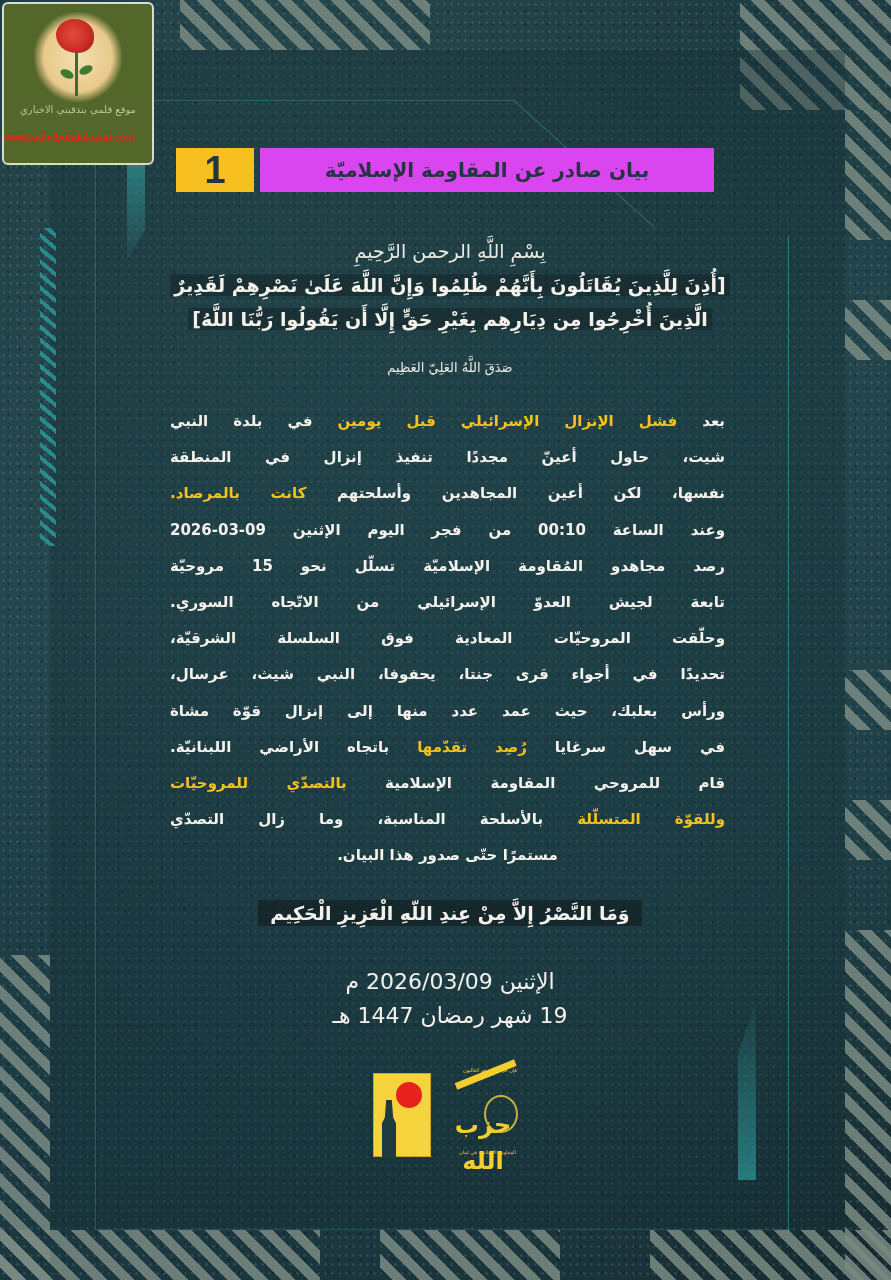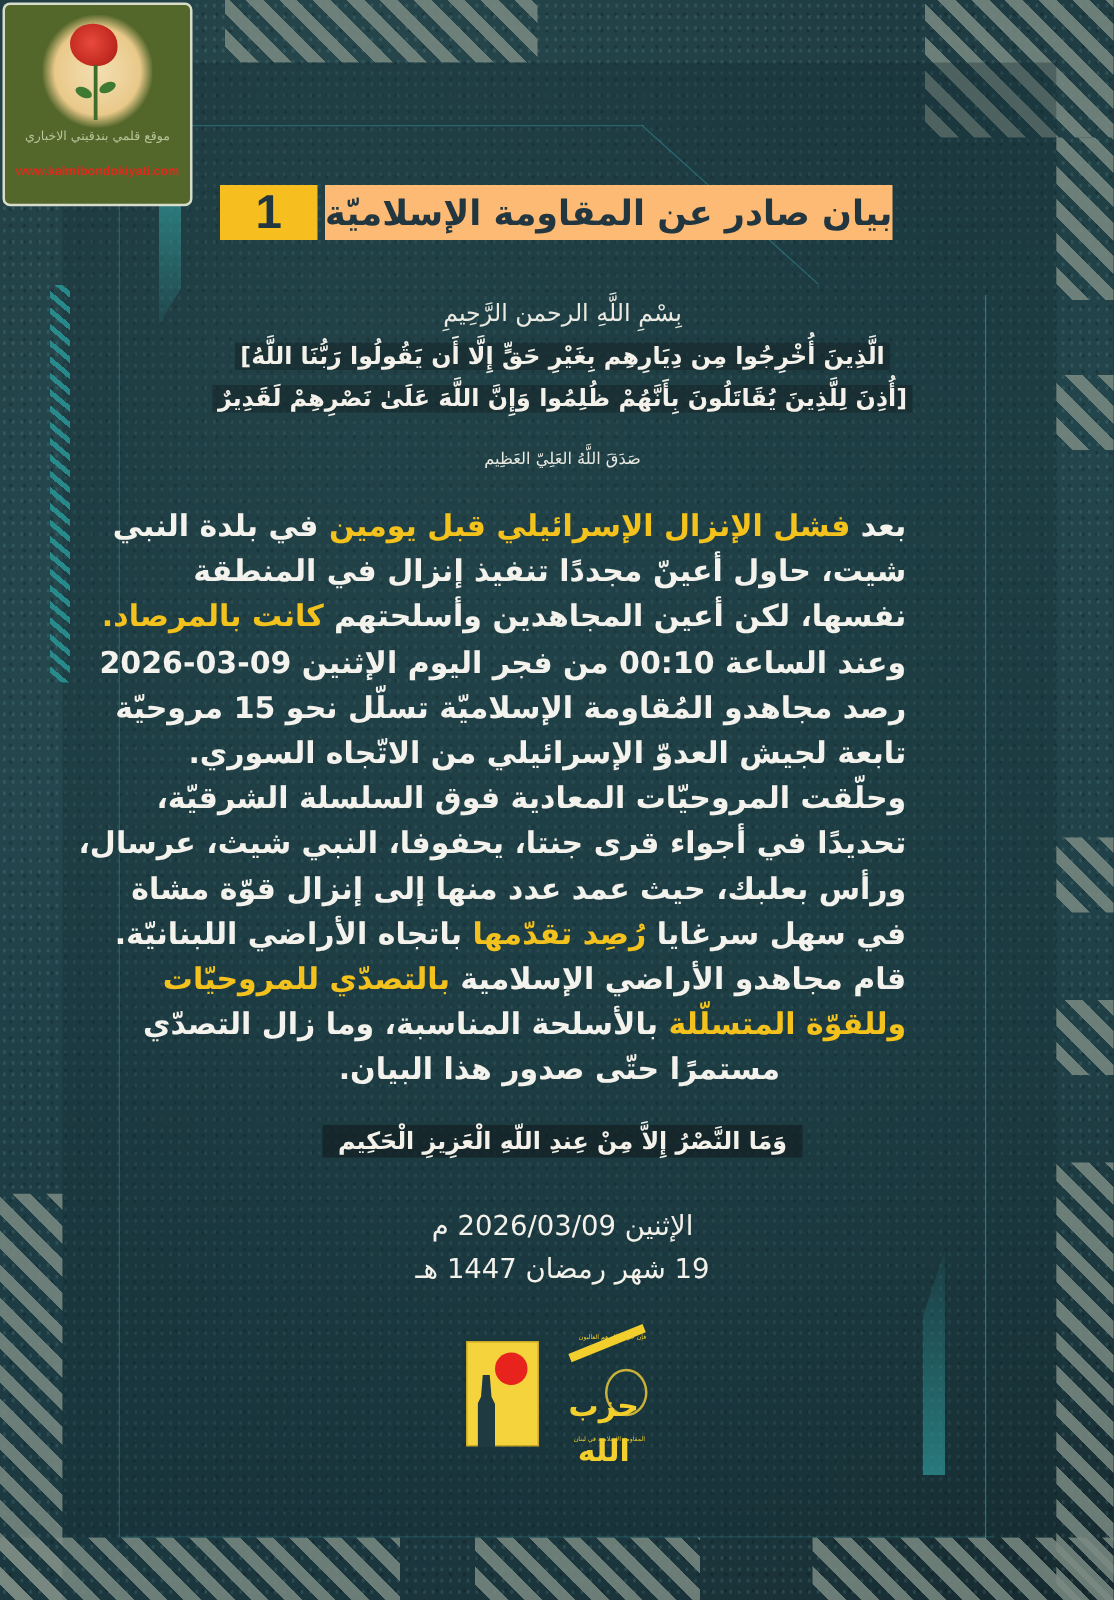--- a/index.html
+++ b/index.html
@@ -108,39 +108,39 @@
     .wm-leaf {
       position: absolute; width: 14px; height: 8px; background: #3f7a33; border-radius: 50%;
     }
     .wm-tagline {
       position: absolute; left: 0; right: 0; top: 100px;
       text-align: center; font-size: 10px; color: #b8c49a;
       direction: rtl;
     }
     .wm-url {
       position: absolute; left: 0; right: 0; top: 128px;
-      text-align: center; font-size: 10px; font-weight: bold; color: #e02a1c;
+      text-align: left; font-size: 10px; font-weight: bold; color: #e02a1c;
       font-family: "Liberation Sans", sans-serif;
     }
 
     
     .title-wrap {
       position: absolute; left: 176px; top: 148px; height: 44px;
       display: flex; flex-direction: row; gap: 6px; z-index: 3;
     }
     .title-num {
       width: 78px; height: 44px; background: #f6bf1f;
       display: flex; align-items: center; justify-content: center;
       font-family: "Liberation Sans", sans-serif;
       font-weight: bold; font-size: 38px; color: #223640;
     }
     .title-text {
-      width: 454px; height: 44px; background: #fdba74;
+      width: 454px; height: 44px; background: #d946ef;
       display: flex; align-items: center; justify-content: center;
-      font-weight: bold; font-size: 28px; color: #223640;
+      font-weight: bold; font-size: 20px; color: #223640;
       direction: rtl;
     }
 
     .content {
       position: absolute; left: 140px; width: 620px;
       direction: rtl; text-align: center; z-index: 3;
     }
     .basmala { top: 240px; font-size: 19px; color: #eaeae2; }
     .verse {
       top: 268px;
@@ -148,21 +148,21 @@
     }
     .verse span {
       background: rgba(20,35,38,0.55);
       padding: 0 4px;
     }
     .sadaqa { top: 360px; font-size: 13px; color: #eaeae2; }
 
     .body-text {
       position: absolute; left: 170px; width: 555px; top: 403px;
       direction: rtl; text-align: justify; text-align-last: right;
-      font-size: 24px; line-height: 36.2px; font-weight: bold;
+      font-size: 15px; line-height: 36.2px; font-weight: bold;
       color: #f4f2ec; z-index: 3;
     }
     .body-text .line { display: block; text-align: justify; text-align-last: justify; white-space: nowrap; }
     .body-text .line.last { text-align-last: center; }
     .hl { color: #f4c21c; }
 
     .closing {
       position: absolute; left: 240px; width: 420px; top: 902px;
       direction: rtl; text-align: center; z-index: 3;
       font-size: 19px; font-weight: bold;
@@ -250,37 +250,37 @@
   <div class="wm-url">www.kalmibondokiyati.com</div>
 </div>
 
 <div class="title-wrap">
   <div class="title-num">1</div>
   <div class="title-text">بيان صادر عن المقاومة الإسلاميّة</div>
 </div>
 
 <div class="content basmala">بِسْمِ اللَّهِ الرحمن الرَّحِيمِ</div>
 <div class="content verse">
+  <div><span>[أُذِنَ لِلَّذِينَ يُقَاتَلُونَ بِأَنَّهُمْ ظُلِمُوا وَإِنَّ اللَّهَ عَلَىٰ نَصْرِهِمْ لَقَدِيرٌ</span></div>
   <div><span>الَّذِينَ أُخْرِجُوا مِن دِيَارِهِم بِغَيْرِ حَقٍّ إِلَّا أَن يَقُولُوا رَبُّنَا اللَّهُ]</span></div>
-  <div><span>[أُذِنَ لِلَّذِينَ يُقَاتَلُونَ بِأَنَّهُمْ ظُلِمُوا وَإِنَّ اللَّهَ عَلَىٰ نَصْرِهِمْ لَقَدِيرٌ</span></div>
 </div>
 <div class="content sadaqa">صَدَقَ اللَّهُ العَلِيّ العَظِيم</div>
 
 <div class="body-text" id="body-text">
     <span class="line"><span>بعد </span><span class="hl">فشل الإنزال الإسرائيلي قبل يومين</span><span> في بلدة النبي</span></span>
     <span class="line"><span>شيت، حاول أعينّ مجددًا تنفيذ إنزال في المنطقة</span></span>
     <span class="line"><span>نفسها، لكن أعين المجاهدين وأسلحتهم </span><span class="hl">كانت بالمرصاد.</span></span>
     <span class="line"><span>وعند الساعة 00:10 من فجر اليوم الإثنين 09-03-2026</span></span>
     <span class="line"><span>رصد مجاهدو المُقاومة الإسلاميّة تسلّل نحو 15 مروحيّة</span></span>
     <span class="line"><span>تابعة لجيش العدوّ الإسرائيلي من الاتّجاه السوري.</span></span>
     <span class="line"><span>وحلّقت المروحيّات المعادية فوق السلسلة الشرقيّة،</span></span>
     <span class="line"><span>تحديدًا في أجواء قرى جنتا، يحفوفا، النبي شيث، عرسال،</span></span>
     <span class="line"><span>ورأس بعلبك، حيث عمد عدد منها إلى إنزال قوّة مشاة</span></span>
     <span class="line"><span>في سهل سرغايا </span><span class="hl">رُصِد تقدّمها</span><span> باتجاه الأراضي اللبنانيّة.</span></span>
-    <span class="line"><span>قام مجاهدو الأراضي الإسلامية </span><span class="hl">بالتصدّي للمروحيّات</span></span>
+    <span class="line"><span>قام للمروحي المقاومة الإسلامية </span><span class="hl">بالتصدّي للمروحيّات</span></span>
     <span class="line"><span class="hl">وللقوّة المتسلّلة</span><span> بالأسلحة المناسبة، وما زال التصدّي</span></span>
     <span class="line last"><span>مستمرًا حتّى صدور هذا البيان.</span></span>
   </div>
 
 <div class="closing">
   <span>وَمَا النَّصْرُ إِلاَّ مِنْ عِندِ اللّهِ الْعَزِيزِ الْحَكِيم</span>
 </div>
 
 <div class="date-block">
   <div>الإثنين 2026/03/09 م</div>

